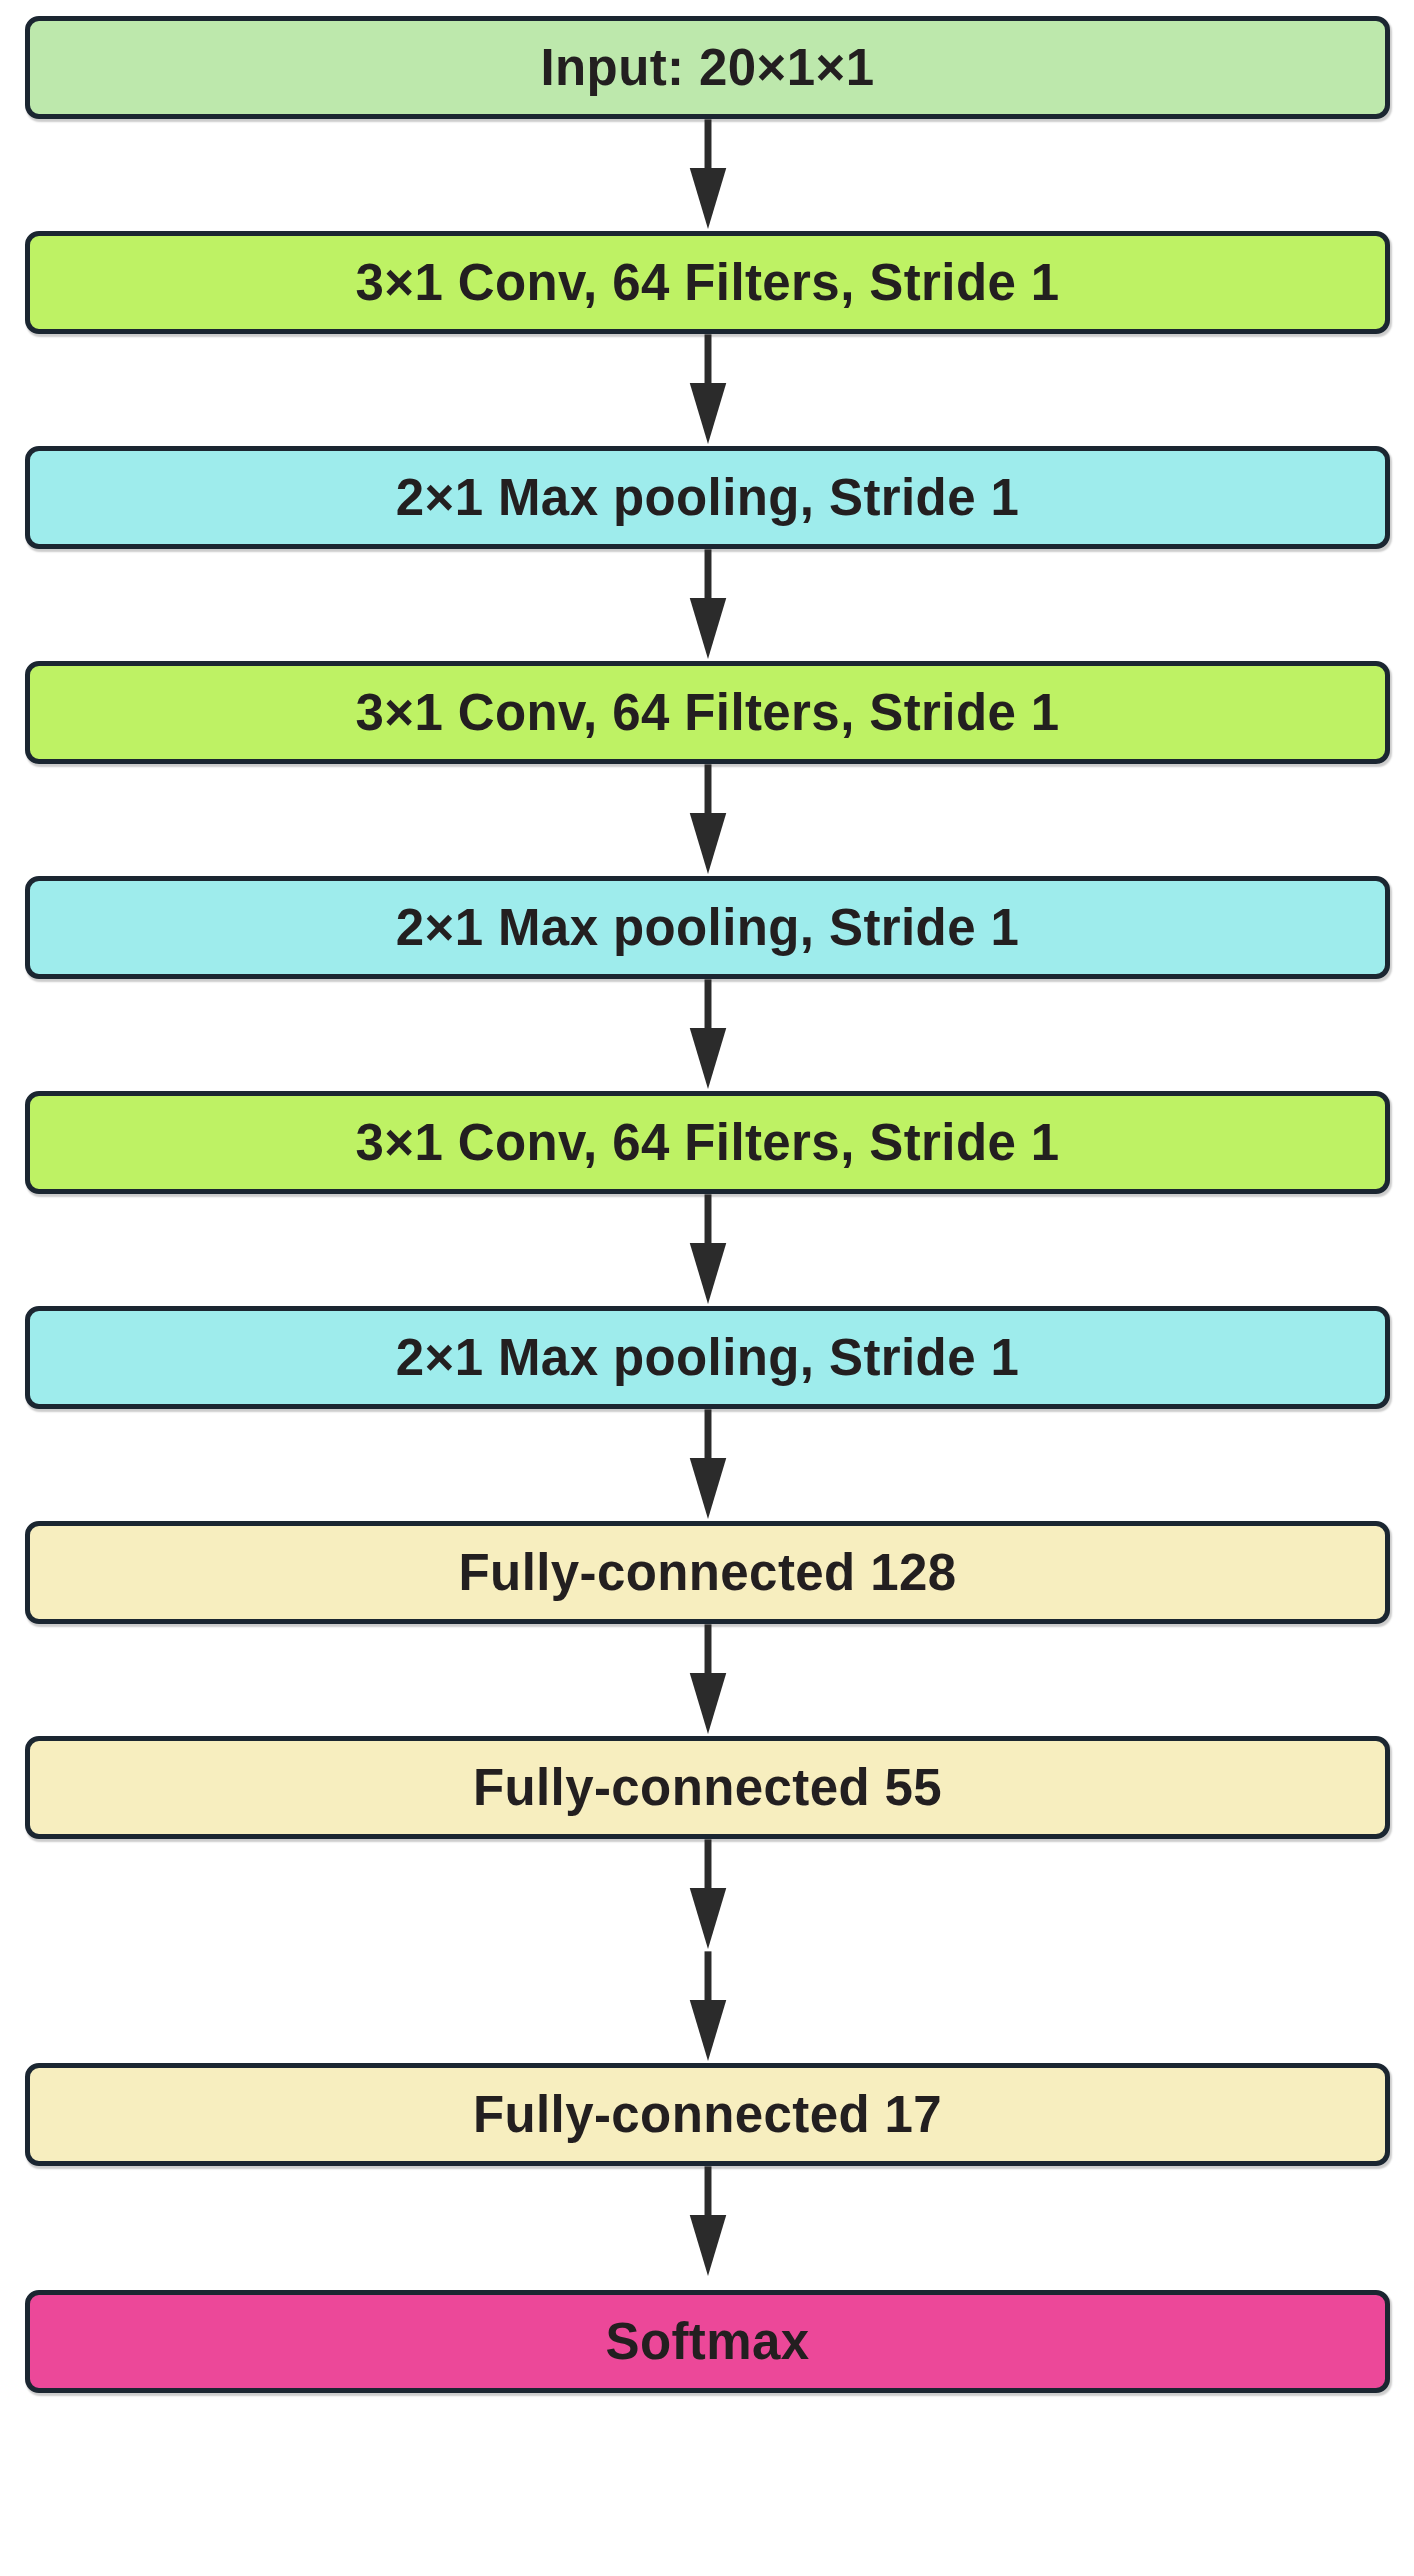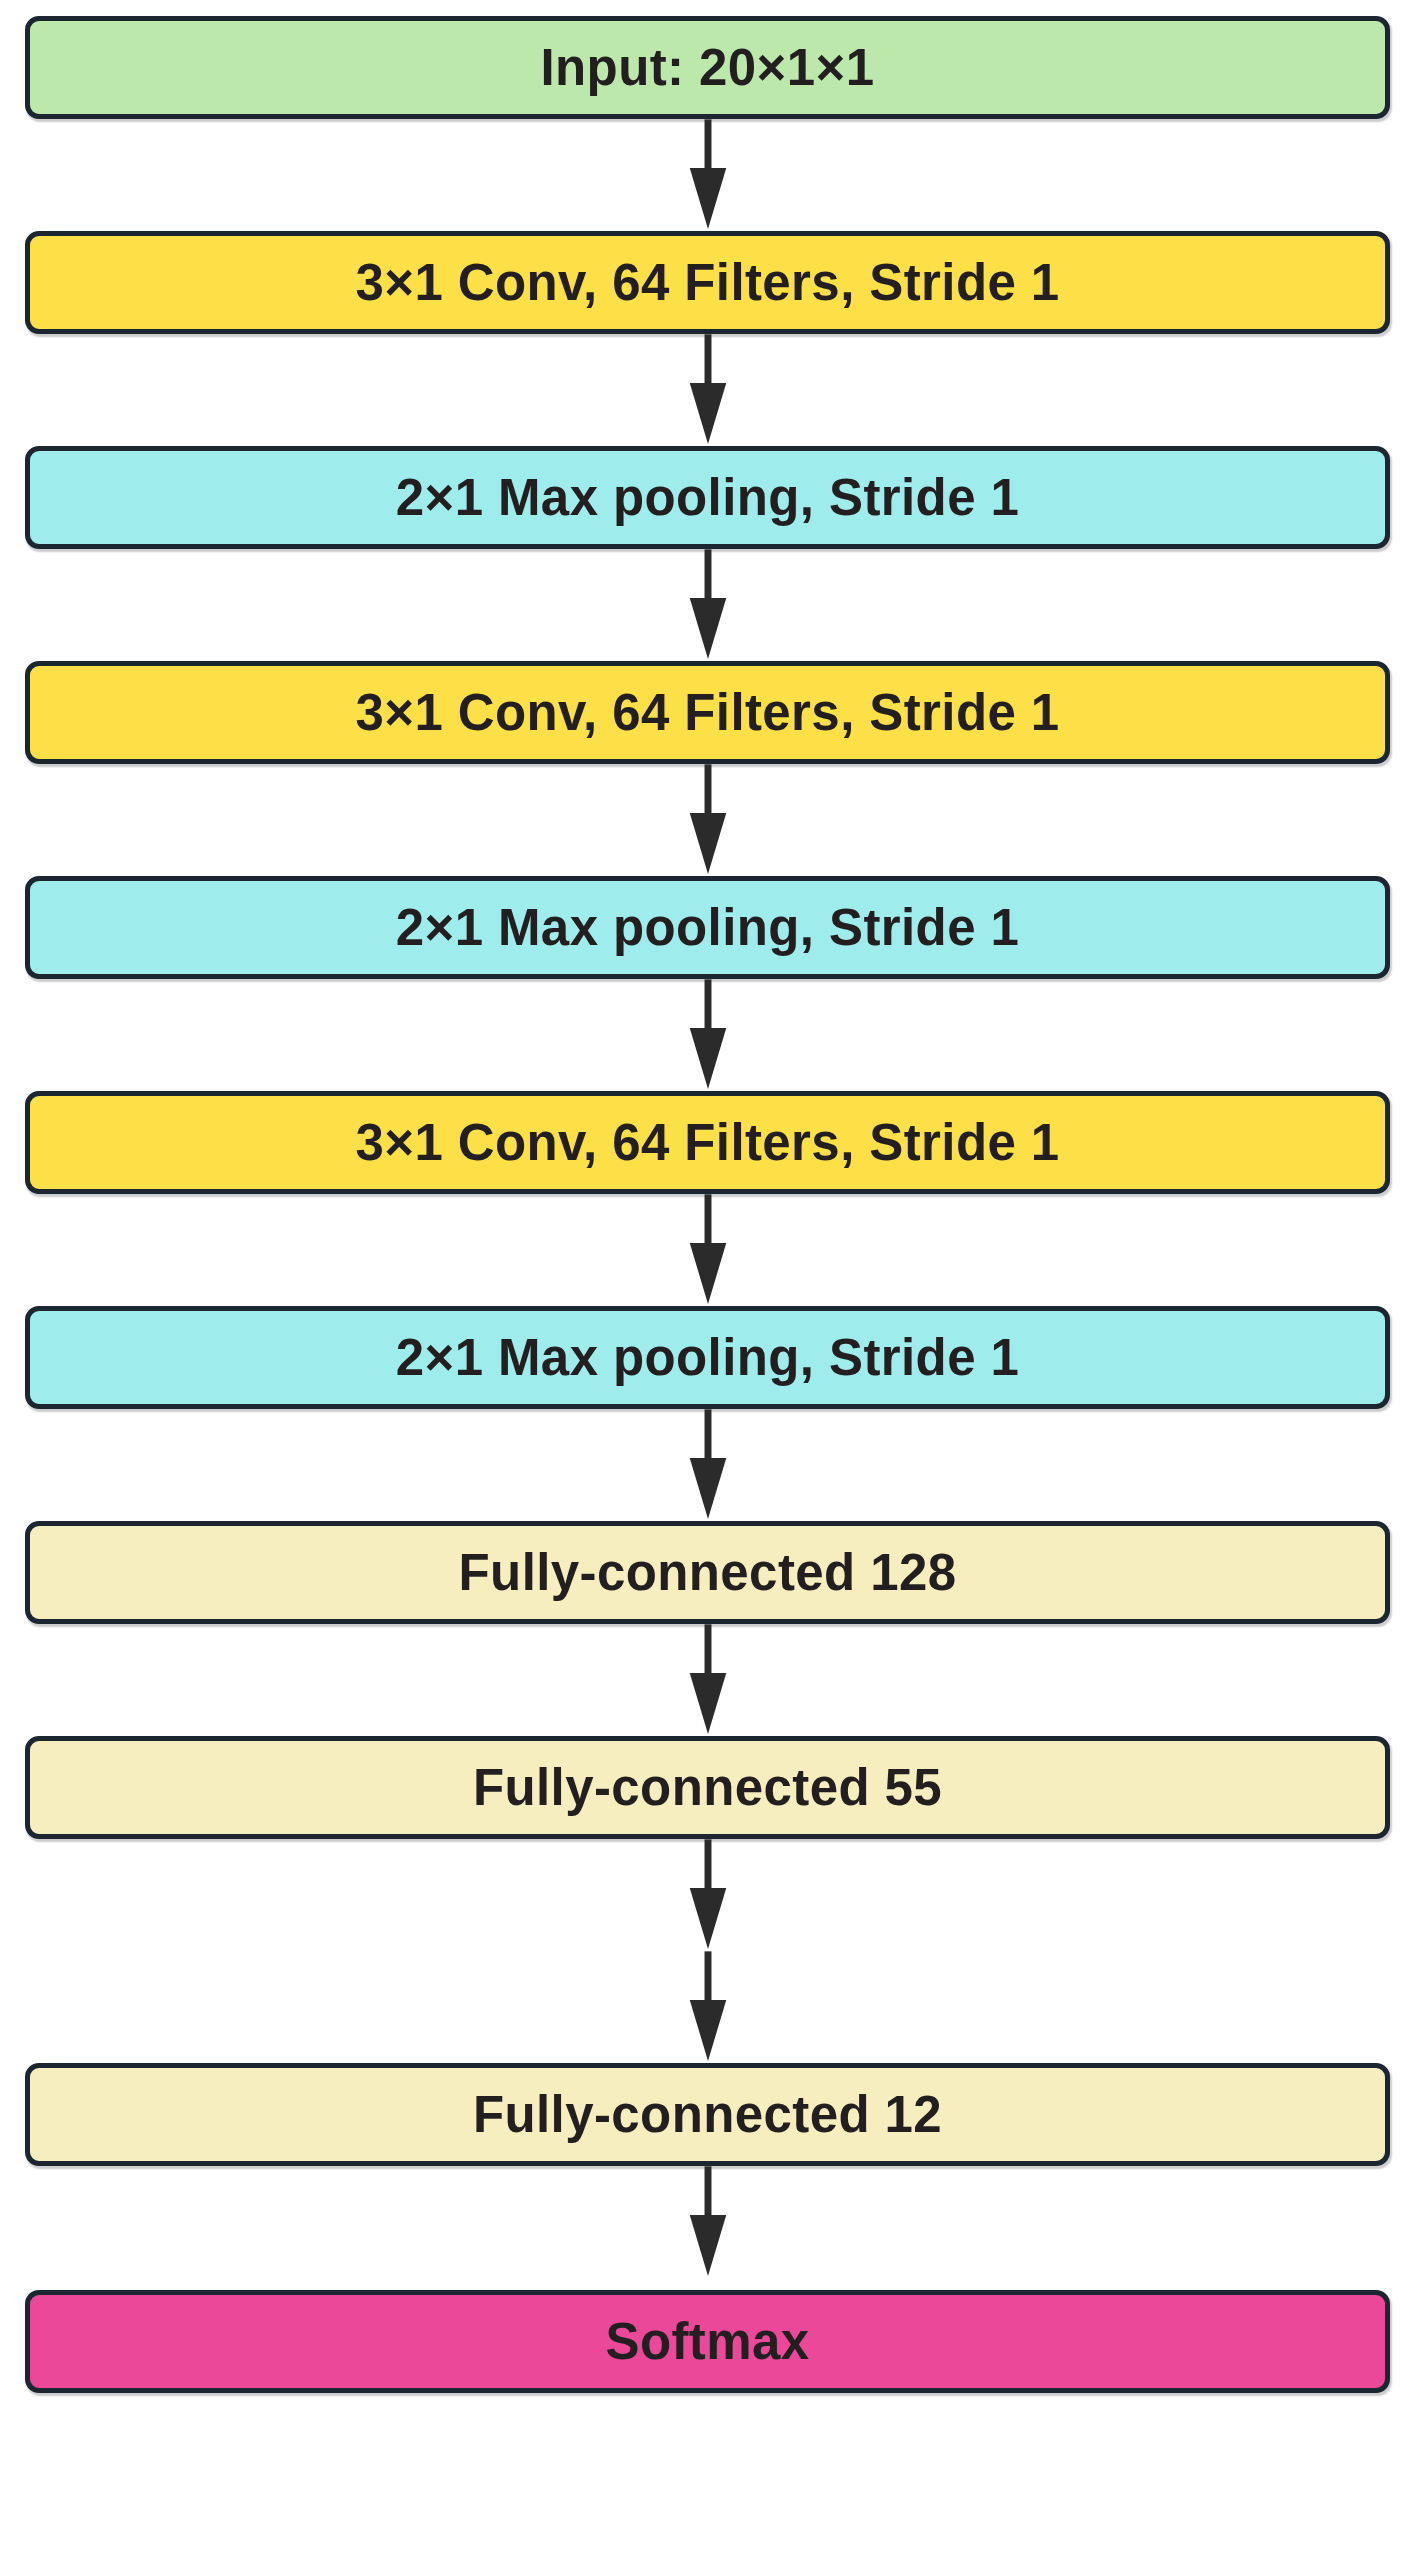--- a/index.html
+++ b/index.html
@@ -62,21 +62,21 @@
     line-height: 1;
     color: #231f20;
     letter-spacing: 0.4px;
     white-space: nowrap;
     text-align: center;
     user-select: none;
   }
 
   
   .fill-input   { background: #bde8ac; }
-  .fill-conv    { background: #fde047; }
+  .fill-conv    { background: #bef264; }
   .fill-pool    { background: #9eecec; justify-content: center; }
   .fill-fc      { background: #f7eebf; }
   .fill-softmax { background: #ec4899; margin-top: 12px; }
 
   
   .connector {
     flex: 0 0 auto;
     width: 1365px;
     height: 112px;
     display: flex;
@@ -194,21 +194,21 @@
         </svg>
       </div>
       <div class="connector">
         <svg width="40" height="112" viewBox="0 0 46 128">
           <rect x="19" y="0" width="8" height="62" fill="#2b2b2b"></rect>
           <polygon points="2,56 44,56 23,126" fill="#2b2b2b"></polygon>
         </svg>
       </div>
       <div class="node-row">
         <div class="node fill-fc">
-          <div class="node-label">Fully-connected 12</div>
+          <div class="node-label">Fully-connected 17</div>
         </div>
       </div>
       <div class="connector">
         <svg width="40" height="112" viewBox="0 0 46 128">
           <rect x="19" y="0" width="8" height="62" fill="#2b2b2b"></rect>
           <polygon points="2,56 44,56 23,126" fill="#2b2b2b"></polygon>
         </svg>
       </div>
       <div class="node-row">
         <div class="node fill-softmax">

